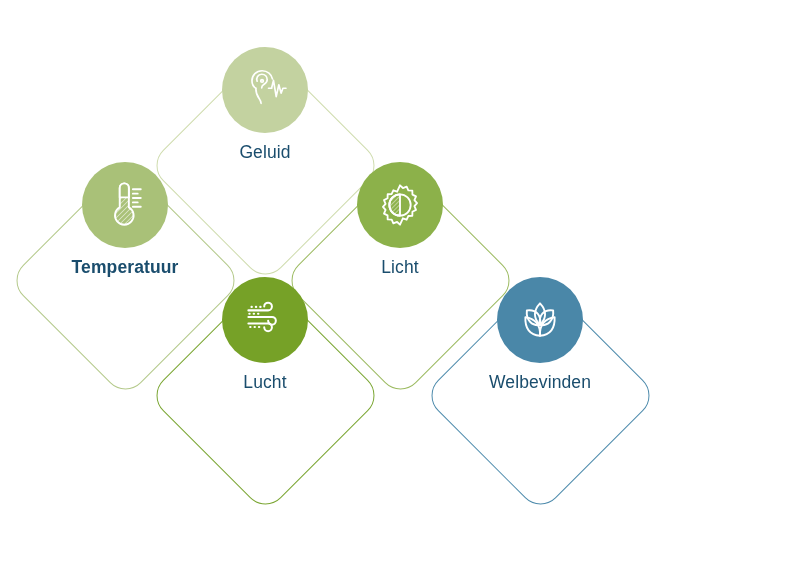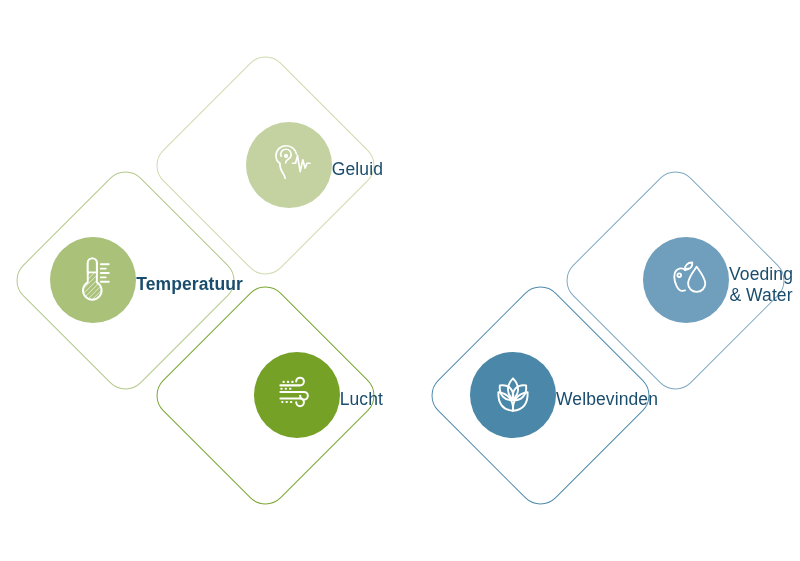--- a/index.html
+++ b/index.html
@@ -41,23 +41,23 @@
     background: transparent;
     box-sizing: border-box;
   }
   .node-inner {
     position: absolute;
     left: 0;
     top: 0;
     width: 236px;
     height: 236px;
     display: flex;
-    flex-direction: row;
+    flex-direction: column;
     align-items: center;
-    justify-content: flex-end;
+    justify-content: flex-start;
   }
   .icon-circle {
     width: 86px;
     height: 86px;
     border-radius: 50%;
     display: flex;
     align-items: center;
     justify-content: center;
     flex: none;
   }
@@ -125,39 +125,45 @@
             <line x1="41" y1="24" x2="50" y2="24"></line>
             <line x1="41" y1="29" x2="46.5" y2="29"></line>
             <line x1="41" y1="34" x2="50" y2="34"></line>
           </svg>
         </span>
       </div>
       <div class="node-label">Temperatuur</div>
     </div>
   </div>
 
-
-  <div class="node z2" style="left:675px; top:280px;">
-    <div class="diamond" style="border-color:#7fa9c3;"></div>
-    <div class="node-inner">
-      <div class="icon-circle" style="background:#6f9fbc;">
+  <div class="node z3" style="left:400px; top:280px;">
+    <div class="diamond" style="border-color:#9cbb61;"></div>
+    <div class="node-inner">
+      <div class="icon-circle" style="background:#8cb14a;">
         <span>
           <svg viewBox="0 0 64 64" fill="none" stroke="#ffffff" stroke-width="2.1" stroke-linecap="round" stroke-linejoin="round">
-            <path d="M30.8 20.5c-1.6-1.5-4-2.2-6.3-1.6-3.6 1-5.9 4.6-5.9 9.4 0 7.6 4.7 16.2 8.7 16.2 1.5 0 2.6-.7 3.7-.7"></path>
-            <path d="M30.8 20.5c1.2-1.1 2.8-1.8 4.5-1.8"></path>
-            <path d="M30.9 20.3c-.3-2.5.4-4.6 2.1-6.2 1.6-1.6 3.9-2.3 6.2-2.1.3 2.4-.4 4.6-2 6.2-1.7 1.6-3.9 2.3-6.3 2.1z"></path>
-            <circle cx="24.3" cy="26.5" r="2.1"></circle>
-            <path d="M44.2 16.8c-2.5 3.6-9.8 12.6-9.8 19.3 0 5.5 4.4 9.4 9.8 9.4s9.8-3.9 9.8-9.4c0-6.7-7.3-15.7-9.8-19.3z"></path>
-          </svg>
-        </span>
-      </div>
-      <div class="node-label">Voeding
-&amp; Water</div>
-    </div>
-  </div>
+            <defs>
+              <pattern id="hatchL" width="3.4" height="3.4" patternUnits="userSpaceOnUse" patternTransform="rotate(45)">
+                <line x1="0" y1="0" x2="0" y2="3.4" stroke="#ffffff" stroke-width="1"></line>
+              </pattern>
+              <clipPath id="halfL">
+                <rect x="0" y="0" width="32" height="64"></rect>
+              </clipPath>
+            </defs>
+            <path d="M32 9.5l3.3 3.1 4.3-1.6 1.9 4.2 4.6.3.1 4.6 4.1 2.1-1.8 4.3 3 3.4-3 3.4 1.8 4.3-4.1 2.1-.1 4.6-4.6.3-1.9 4.2-4.3-1.6L32 54.5l-3.3-3.1-4.3 1.6-1.9-4.2-4.6-.3-.1-4.6-4.1-2.1 1.8-4.3-3-3.4 3-3.4-1.8-4.3 4.1-2.1.1-4.6 4.6-.3 1.9-4.2 4.3 1.6z"></path>
+            <circle cx="32" cy="32" r="12.2" fill="url(#hatchL)" clip-path="url(#halfL)"></circle>
+            <circle cx="32" cy="32" r="12.2"></circle>
+            <line x1="32" y1="19.8" x2="32" y2="44.2"></line>
+          </svg>
+        </span>
+      </div>
+      <div class="node-label">Licht</div>
+    </div>
+  </div>
+
 
   <div class="node z4" style="left:540px; top:395px;">
     <div class="diamond" style="border-color:#4e8bac;"></div>
     <div class="node-inner">
       <div class="icon-circle" style="background:#4a87a8;">
         <span>
           <svg viewBox="0 0 64 64" fill="none" stroke="#ffffff" stroke-width="2.2" stroke-linecap="round" stroke-linejoin="round">
             <path d="M32 13c4 4.2 5.8 8.3 5.8 12.4 0 4-1.8 8.2-5.8 12.4-4-4.2-5.8-8.4-5.8-12.4C26.2 21.3 28 17.2 32 13z"></path>
             <path d="M32 37.8c-1.1-5.6-.2-10 2.7-13.2 2.9-3.2 7-4.4 12.3-3.6.6 5.6-.6 9.9-3.6 13-2.9 3.1-6.7 4.4-11.4 3.8z"></path>
             <path d="M32 37.8c1.1-5.6.2-10-2.7-13.2-2.9-3.2-7-4.4-12.3-3.6-.6 5.6.6 9.9 3.6 13 2.9 3.1 6.7 4.4 11.4 3.8z"></path>

